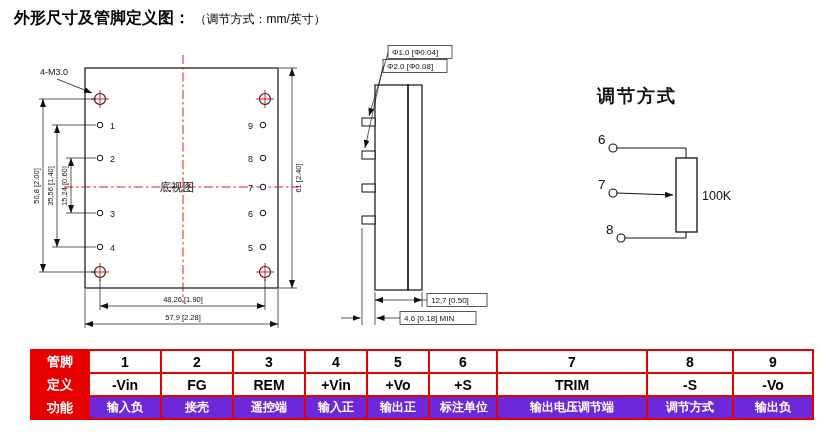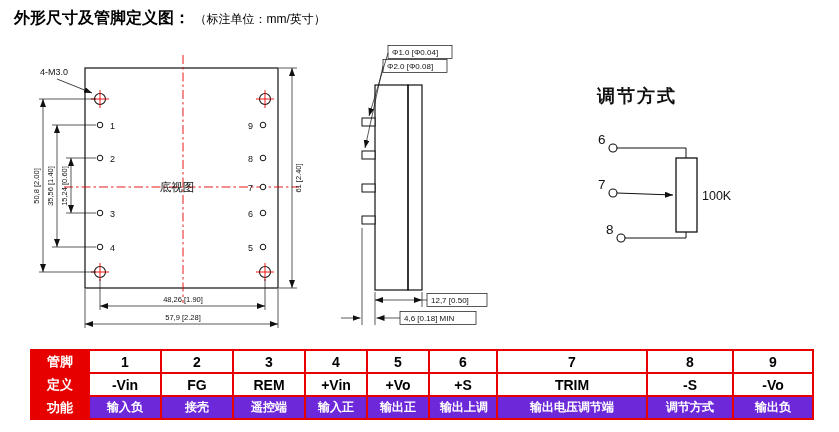--- a/index.html
+++ b/index.html
@@ -24,21 +24,21 @@
   .pin-table th.rh { background:#e60000; color:#fff; font-size:13px; font-weight:bold; }
   tr.row-pins td { font-size:14px; font-weight:bold; background:#fff; }
   tr.row-defs td { font-size:14px; font-weight:bold; background:#fff; }
   tr.row-fns  td { background:#6d28d9; color:#fff; font-size:12px; font-weight:bold; }
 </style>
 </head>
 <body>
 
 <div class="header">
   <h1 class="title">外形尺寸及管脚定义图：</h1>
-  <span class="subtitle">（标注单位：mm/英寸）</span>
+  <span class="subtitle">（调节方式：mm/英寸）</span>
 </div>
 
 <svg class="drawing" width="839" height="310" viewBox="0 0 839 310">
   <defs>
     <marker id="arr" markerWidth="9" markerHeight="8" refX="8" refY="3" orient="auto-start-reverse" markerUnits="userSpaceOnUse">
       <path d="M0,0 L8,3 L0,6 Z" fill="#111"></path>
     </marker>
   </defs>
 
   <g>
@@ -237,19 +237,19 @@
     <td>-S</td>
     <td>-Vo</td>
   </tr>
   <tr class="row-fns">
     <th class="rh">功能</th>
     <td>输入负</td>
     <td>接壳</td>
     <td>遥控端</td>
     <td>输入正</td>
     <td>输出正</td>
-    <td>输出上调</td>
+    <td>标注单位</td>
     <td>输出电压调节端</td>
     <td>调节方式</td>
     <td>输出负</td>
   </tr>
 </tbody>
   </table>
 
 </body></html>

